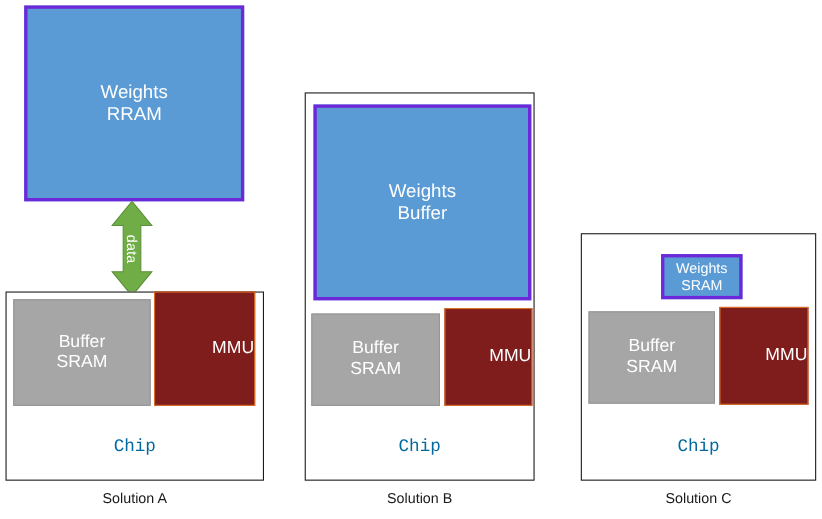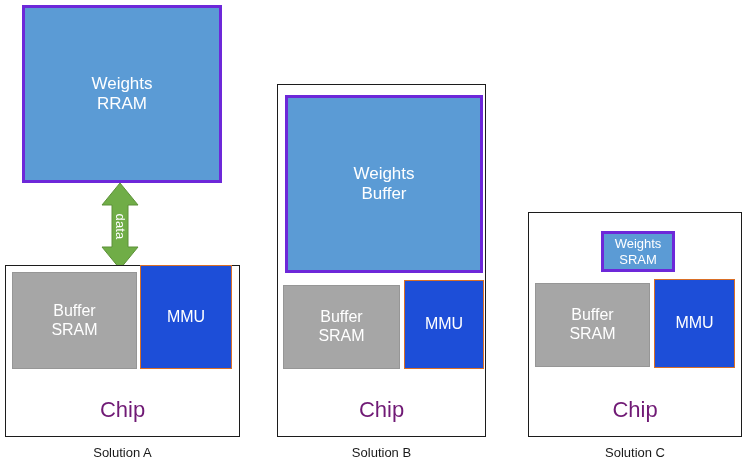--- a/index.html
+++ b/index.html
@@ -51,38 +51,40 @@
 
   
   .mem-gray {
     background: #a6a6a6;
     border: 1px solid #969696;
     color: #ffffff;
   }
 
   
   .mem-orange {
-    background: #1d4ed8;
+    background: #7f1d1d;
     border: 1px solid #d96f27;
     color: #ffffff;
+    align-items: flex-end;
   }
 
   .lbl-line {
     display: block;
     white-space: nowrap;
   }
 
   .chip-label {
     position: absolute;
     left: 0;
     right: 0;
     text-align: center;
-    color: #701a75;
-    font-size: 22px;
-    white-space: nowrap;
+    color: #0369a1;
+    font-size: 16px;
+    white-space: nowrap;
+    font-family: Liberation Mono, monospace;
   }
 
   .solution-label {
     position: absolute;
     text-align: center;
     color: #1a1a1a;
     font-size: 13px;
     white-space: nowrap;
   }
 

